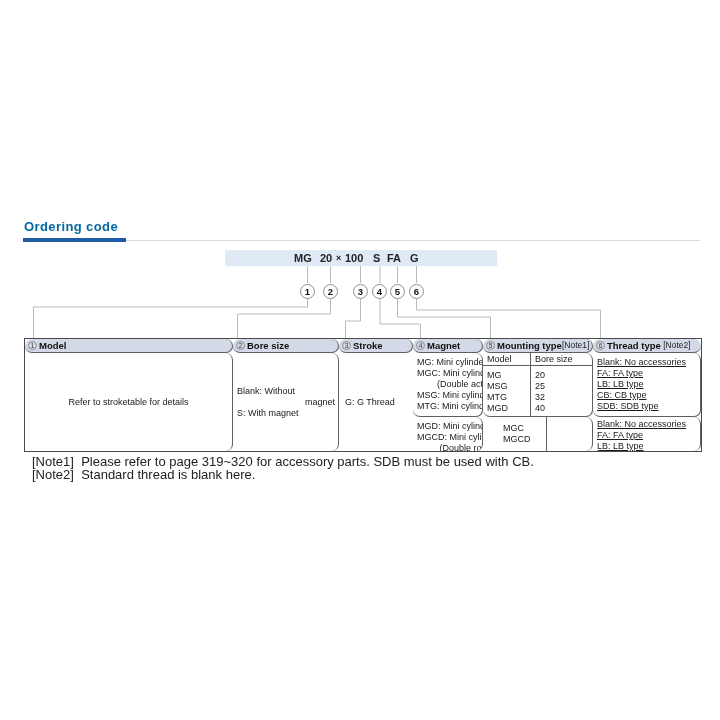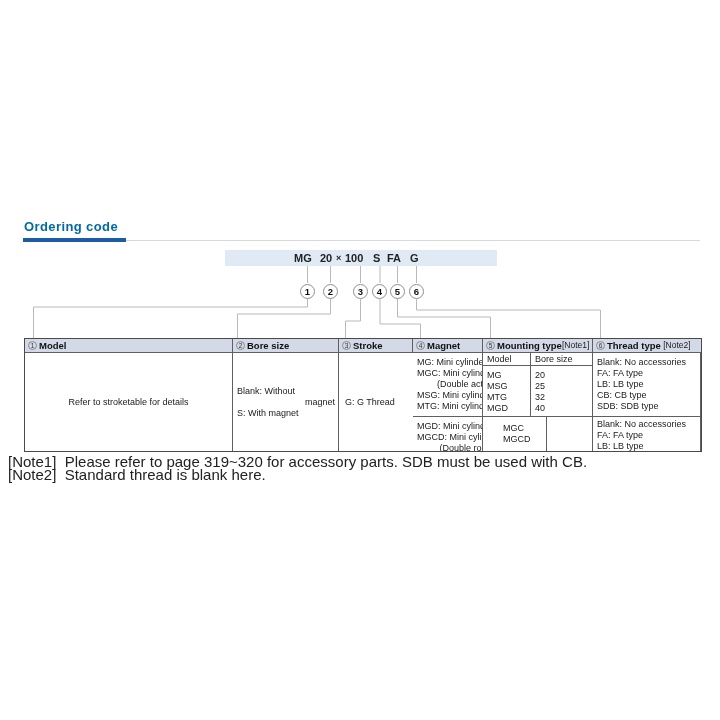--- a/index.html
+++ b/index.html
@@ -30,21 +30,21 @@
             display:flex; align-items:center; justify-content:center; }
   .mk1 { left:300px; } .mk2 { left:323px; } .mk3 { left:353px; }
   .mk4 { left:372px; } .mk5 { left:390px; } .mk6 { left:409px; }
 
   svg.connectors { left:0; top:0; pointer-events:none; }
 
   
   .octable { left:24px; top:338px; width:678px; height:114px; border:1px solid #4a4a4a;
              display:grid; grid-template-columns:208px 106px 74px 70px 110px 108px;
              grid-template-rows:14px 64px 34px; font-size:9px; line-height:11px; background:#fff; }
-  .cell { border-right:1px solid #5f5f5f; border-bottom:1px solid #5f5f5f; padding:2px 4px; overflow:hidden; }
+  .cell { border-right:1px solid #5f5f5f; border-bottom:1px solid #5f5f5f; padding:2px 4px; overflow:hidden;border-radius:7px; }
   .cell.lastcol { border-right:none; }
   .cell.lastrow { border-bottom:none; }
   .hcell { background:var(--headerbg,#d3d9e6); display:flex; align-items:center; padding:0 3px; }
   .hnum { flex:0 0 auto; width:9px; height:9px; border:1px solid #8a8a8a; border-radius:50%;
           font-size:6.5px; line-height:8px; text-align:center; color:#333; margin-right:2px; background:transparent; }
   .hlabel { font-weight:bold; font-size:9.5px; color:#111; white-space:pre; }
   .hnote { font-size:8.5px; color:#222; white-space:pre; }
 
   .pre div { white-space:pre; }
   .model-cell { padding-top:4px; }
@@ -55,25 +55,25 @@
   .bore-grid-r2 { display:grid; grid-template-columns:48px 1fr; height:100%;margin-left:16px; }
   .bsub { padding:1px 4px; }
   .br { border-right:1px solid #5f5f5f; }
   .bb { border-bottom:1px solid #5f5f5f; }
   .bvals { padding-top:4px; }
 
   .stroke-cell { display:flex; flex-direction:row; align-items:center; justify-content:center; text-align:center; }
   .magnet-cell { display:flex; flex-direction:column; justify-content:center; padding-right:3px; }
   .magnet-cell .tr { text-align:right; }
   .thread-cell { display:flex; align-items:center; padding-left:6px; }
-  .mount-cell { padding-top:4px; }
+  .mount-cell { padding-top:4px;text-decoration:underline; }
   .mount-cell.r2 { padding-top:2px; }
 
   
-  .notes { left:8px; top:455px; font-size:15px; line-height:13px; color:#222; }
+  .notes { left:32px; top:455px; font-size:13px; line-height:13px; color:#222; }
   .notes div { white-space:pre; }
 </style>
 </head>
 <body>
 
 <div class="abs sec-title">Ordering code</div>
 <div class="abs accent-bar"></div>
 <div class="abs accent-rule"></div>
 
 <div class="abs code-band"></div>

